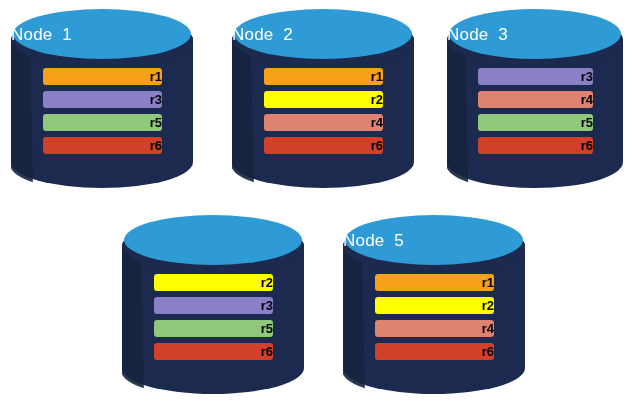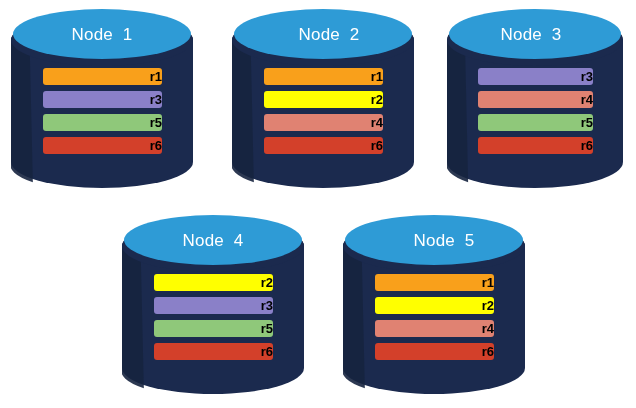--- a/index.html
+++ b/index.html
@@ -26,21 +26,20 @@
   }
   .node-svg {
     position: absolute;
     left: 0;
     top: 0;
   }
   .node-title {
     position: absolute;
     left: 0;
     width: 100%;
-    text-align: center;
     color: #ffffff;
     font-family: "Liberation Sans", sans-serif;
     font-size: 17px;
     font-weight: 400;
     letter-spacing: 0.2px;
     white-space: pre;
     line-height: 1;
     pointer-events: none;
   }
   .rec-list {
@@ -110,21 +109,20 @@
         <div class="rec" style="left: 31px; width: 115px; top: 129px; background: rgb(211, 64, 42);"><span>r6</span></div>
       </div>
     </div>
     <div class="node" style="left: 122px; top: 214px; width: 182px; height: 180px;">
       <svg class="node-svg" width="182" height="180" viewBox="0 0 182 180">
         <path d="M 0 32 L 0 154 A 91 26 0 0 0 182 154 L 182 32 A 91 26 0 0 0 0 32 Z" fill="#1b2a4e"></path>
         <path d="M 0 32 L 0 154 A 91 26 0 0 0 21.84 174.28 L 18.2 17.7 Z" fill="#16233f" opacity="0.9"></path>
         <ellipse cx="91" cy="32" rx="91" ry="26" fill="#1b2a4e"></ellipse>
         <ellipse cx="91" cy="26" rx="89" ry="25" fill="#2e9bd6"></ellipse>
       </svg>
-      <div class="node-title" style="top: 18px;">Node  4</div>
       <div class="rec-list" style="top: 0px;">
         <div class="rec" style="left: 32px; width: 119px; top: 60px; background: rgb(255, 255, 0);"><span>r2</span></div>
         <div class="rec" style="left: 32px; width: 119px; top: 83px; background: rgb(138, 128, 200);"><span>r3</span></div>
         <div class="rec" style="left: 32px; width: 119px; top: 106px; background: rgb(143, 200, 122);"><span>r5</span></div>
         <div class="rec" style="left: 32px; width: 119px; top: 129px; background: rgb(211, 64, 42);"><span>r6</span></div>
       </div>
     </div>
     <div class="node" style="left: 343px; top: 214px; width: 202px; height: 180px;">
       <svg class="node-svg" width="182" height="180" viewBox="0 0 182 180">
         <path d="M 0 32 L 0 154 A 91 26 0 0 0 182 154 L 182 32 A 91 26 0 0 0 0 32 Z" fill="#1b2a4e"></path>

